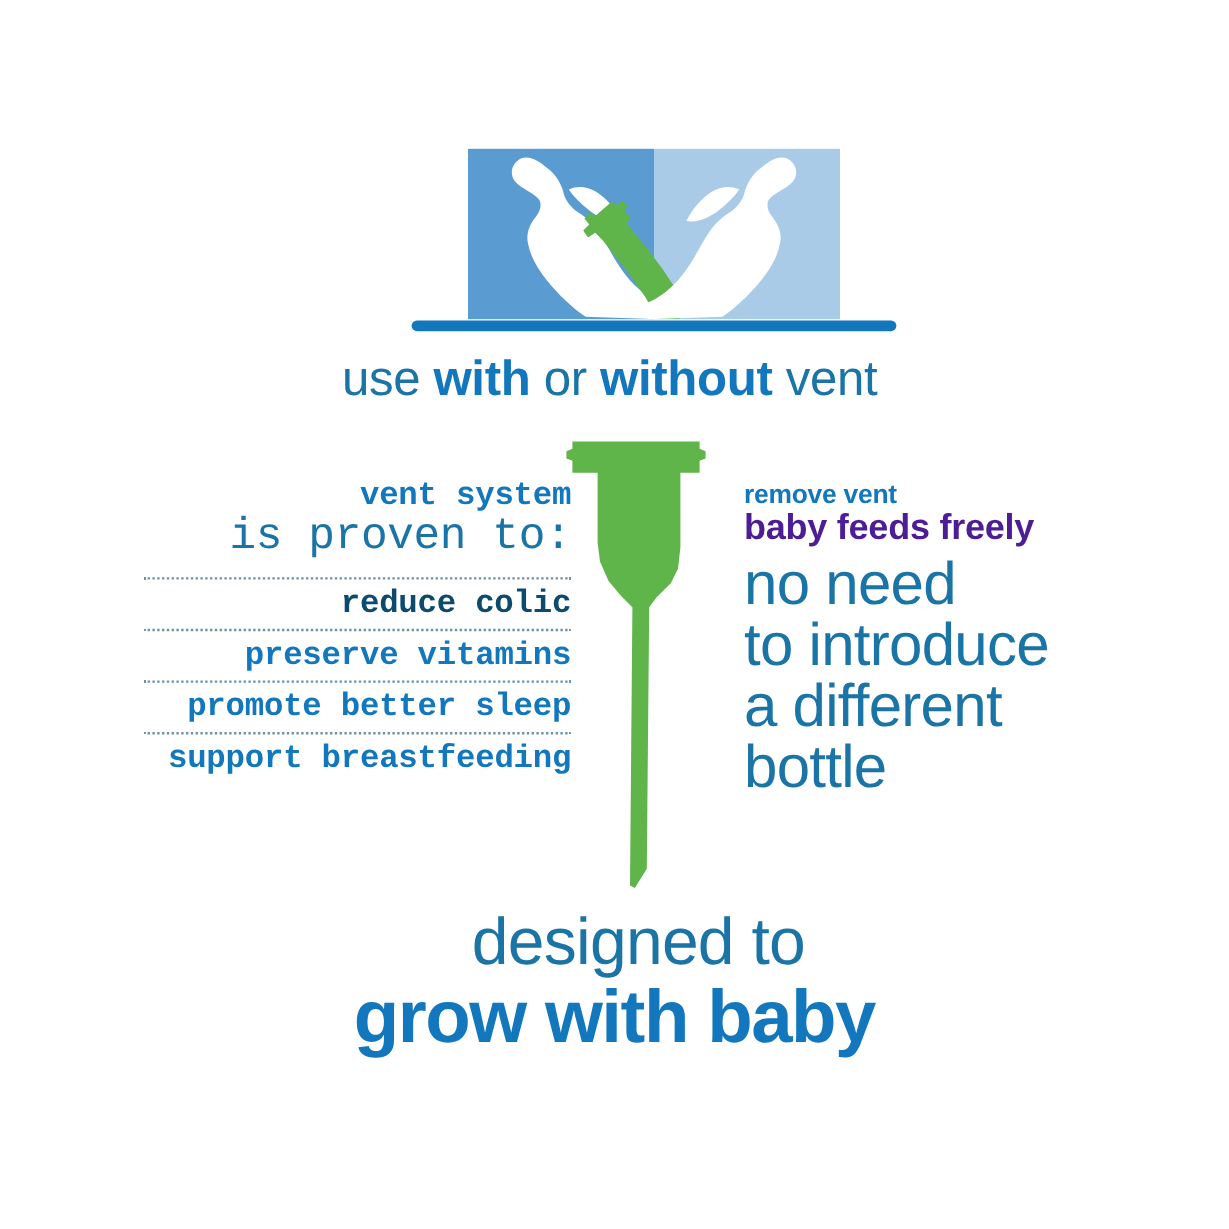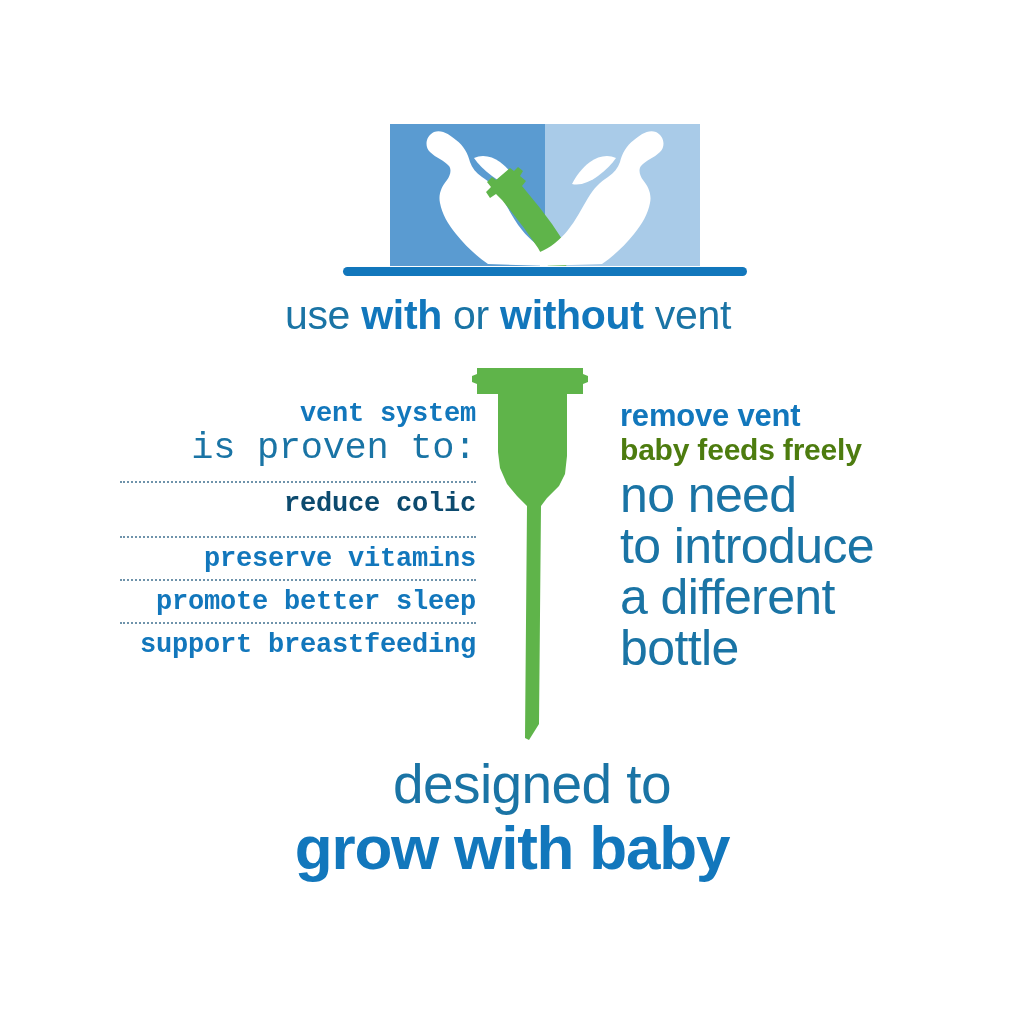--- a/index.html
+++ b/index.html
@@ -108,21 +108,21 @@
   }
 
   .col-right {
     position: absolute;
     left: 620px;
     top: 400px;
     width: 300px;
     text-align: left;
   }
   .col-right .kicker {
-    font-size: 31px;
+    font-size: 22px;
     font-weight: 700;
     line-height: 1.06;
     letter-spacing: -0.2px;
   }
   .col-right .sub {
     font-size: 30px;
     font-weight: 600;
     line-height: 1.12;
     letter-spacing: -0.2px;
   }
@@ -256,21 +256,21 @@
 
   <div class="headline-vent" style="color: rgb(26, 116, 165);">
     <span class="thin">use </span><span class="hvy" style="color: rgb(18, 119, 188);">with</span><span class="thin"> or </span><span class="hvy" style="color: rgb(18, 119, 188);">without</span><span class="thin"> vent</span>
   </div>
 
   <div class="col-left">
     <div class="kicker" style="color: rgb(18, 119, 188);">vent system</div>
     <div class="sub" style="color: rgb(26, 116, 165);">is proven to:</div>
     <ul class="benefit-list">
       <li style="color: #0c4a6e; border-top-color: rgb(111, 147, 171);">reduce colic</li>
-      <li style="color: rgb(18, 119, 188); border-top-color: rgb(111, 147, 171); margin-top: 12px;">preserve vitamins</li>
+      <li style="color: rgb(18, 119, 188); border-top-color: rgb(111, 147, 171);">preserve vitamins</li>
       <li style="color: rgb(18, 119, 188); border-top-color: rgb(111, 147, 171);">promote better sleep</li>
       <li style="color: rgb(18, 119, 188); border-top-color: rgb(111, 147, 171);">support breastfeeding</li>
     </ul>
   </div>
 
   <svg class="vent-graphic" viewBox="0 0 150 380" preserveAspectRatio="none">
     <path class="vent-green" d="
       M 22 4
       L 128 4
       L 128 10
@@ -296,21 +296,21 @@
       L 22 30
       L 22 20
       L 17 18
       L 17 12
       L 22 10
       Z" fill="#5fb44a"></path>
   </svg>
 
   <div class="col-right">
     <div class="kicker" style="color: rgb(18, 119, 188);">remove vent</div>
-    <div class="sub" style="color: #4d7c0f;">baby feeds freely</div>
+    <div class="sub" style="color: #4c1d95;">baby feeds freely</div>
     <div class="body" style="color: rgb(26, 116, 165);">
       <div>no need</div>
       <div>to introduce</div>
       <div>a different</div>
       <div>bottle</div>
     </div>
   </div>
 
   <div class="footer-line footer-top" style="color: rgb(26, 116, 165); padding-left: 20px;">designed to</div>
   <div class="footer-line footer-bottom" style="color: rgb(18, 119, 188);">grow with baby</div>

